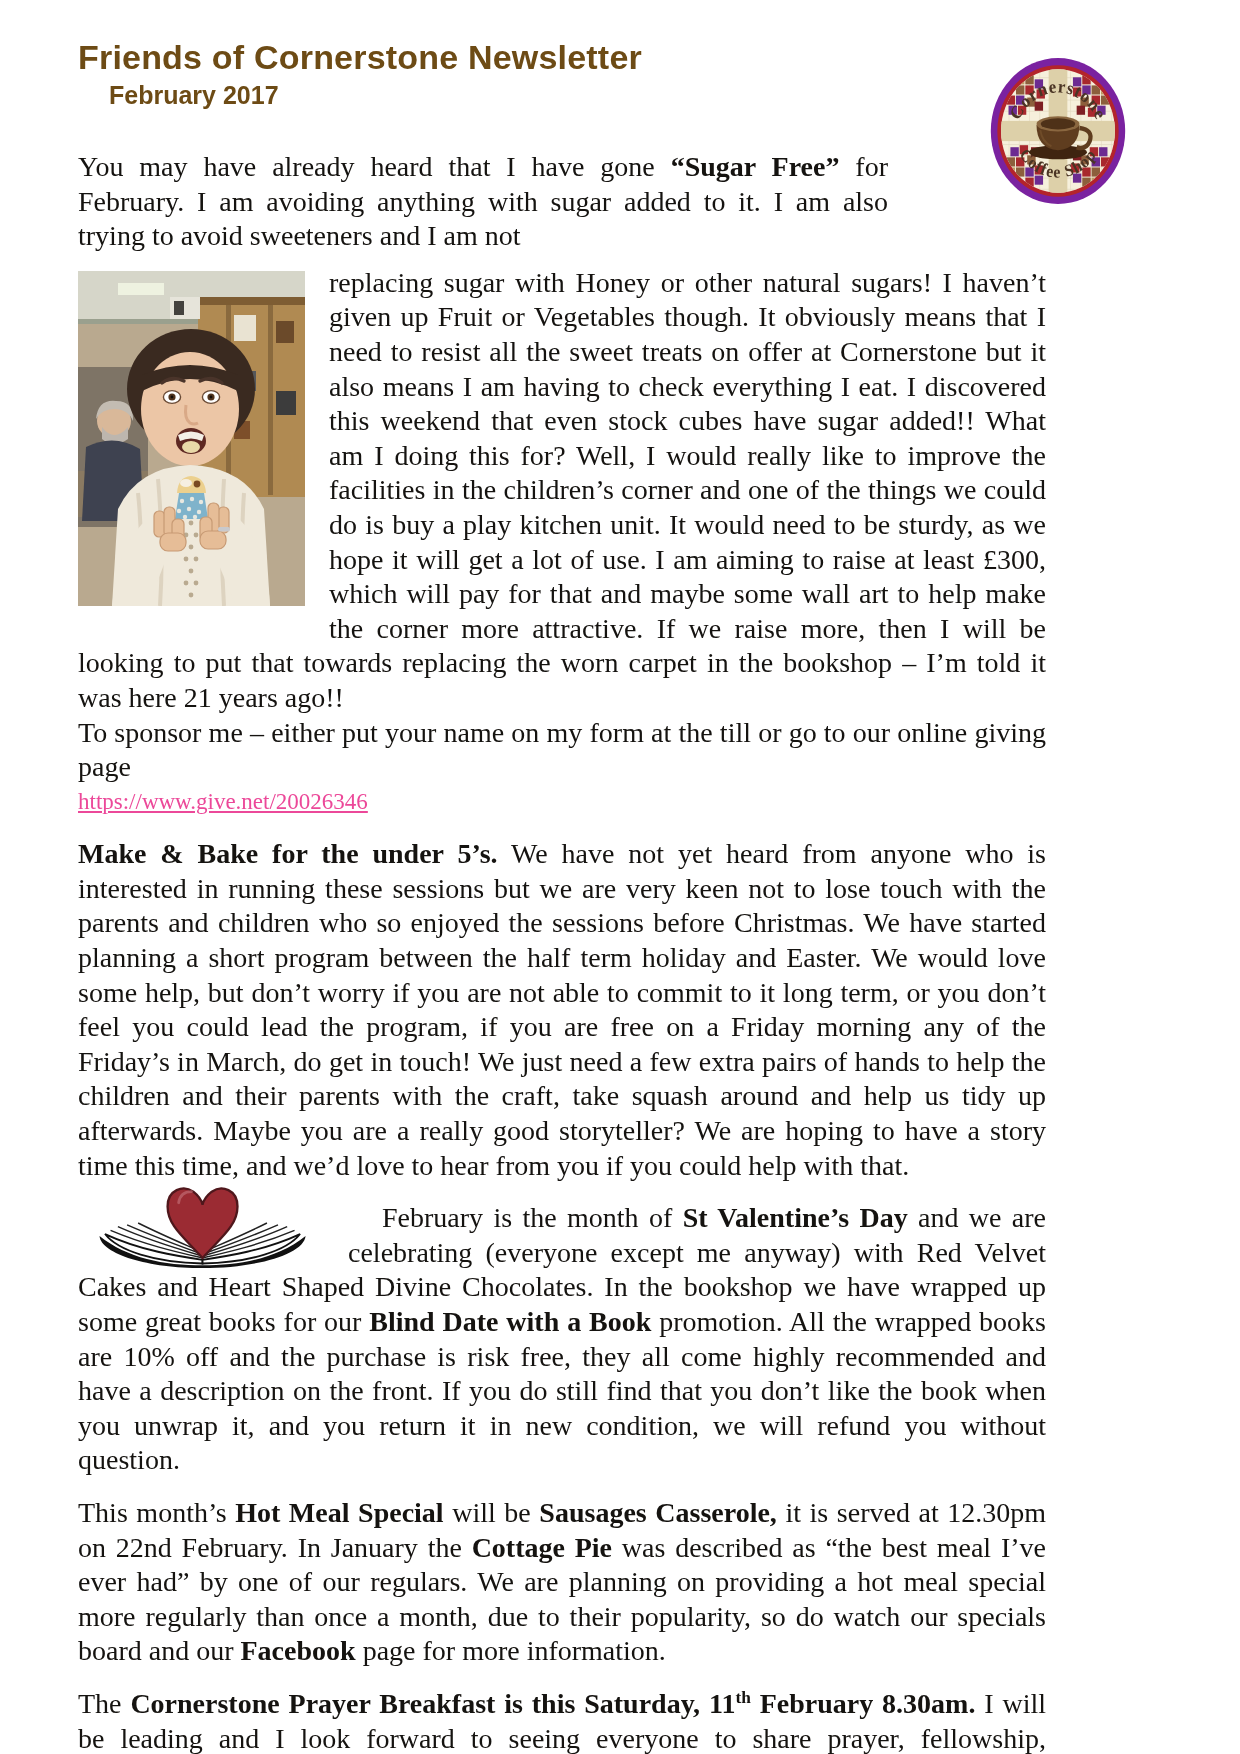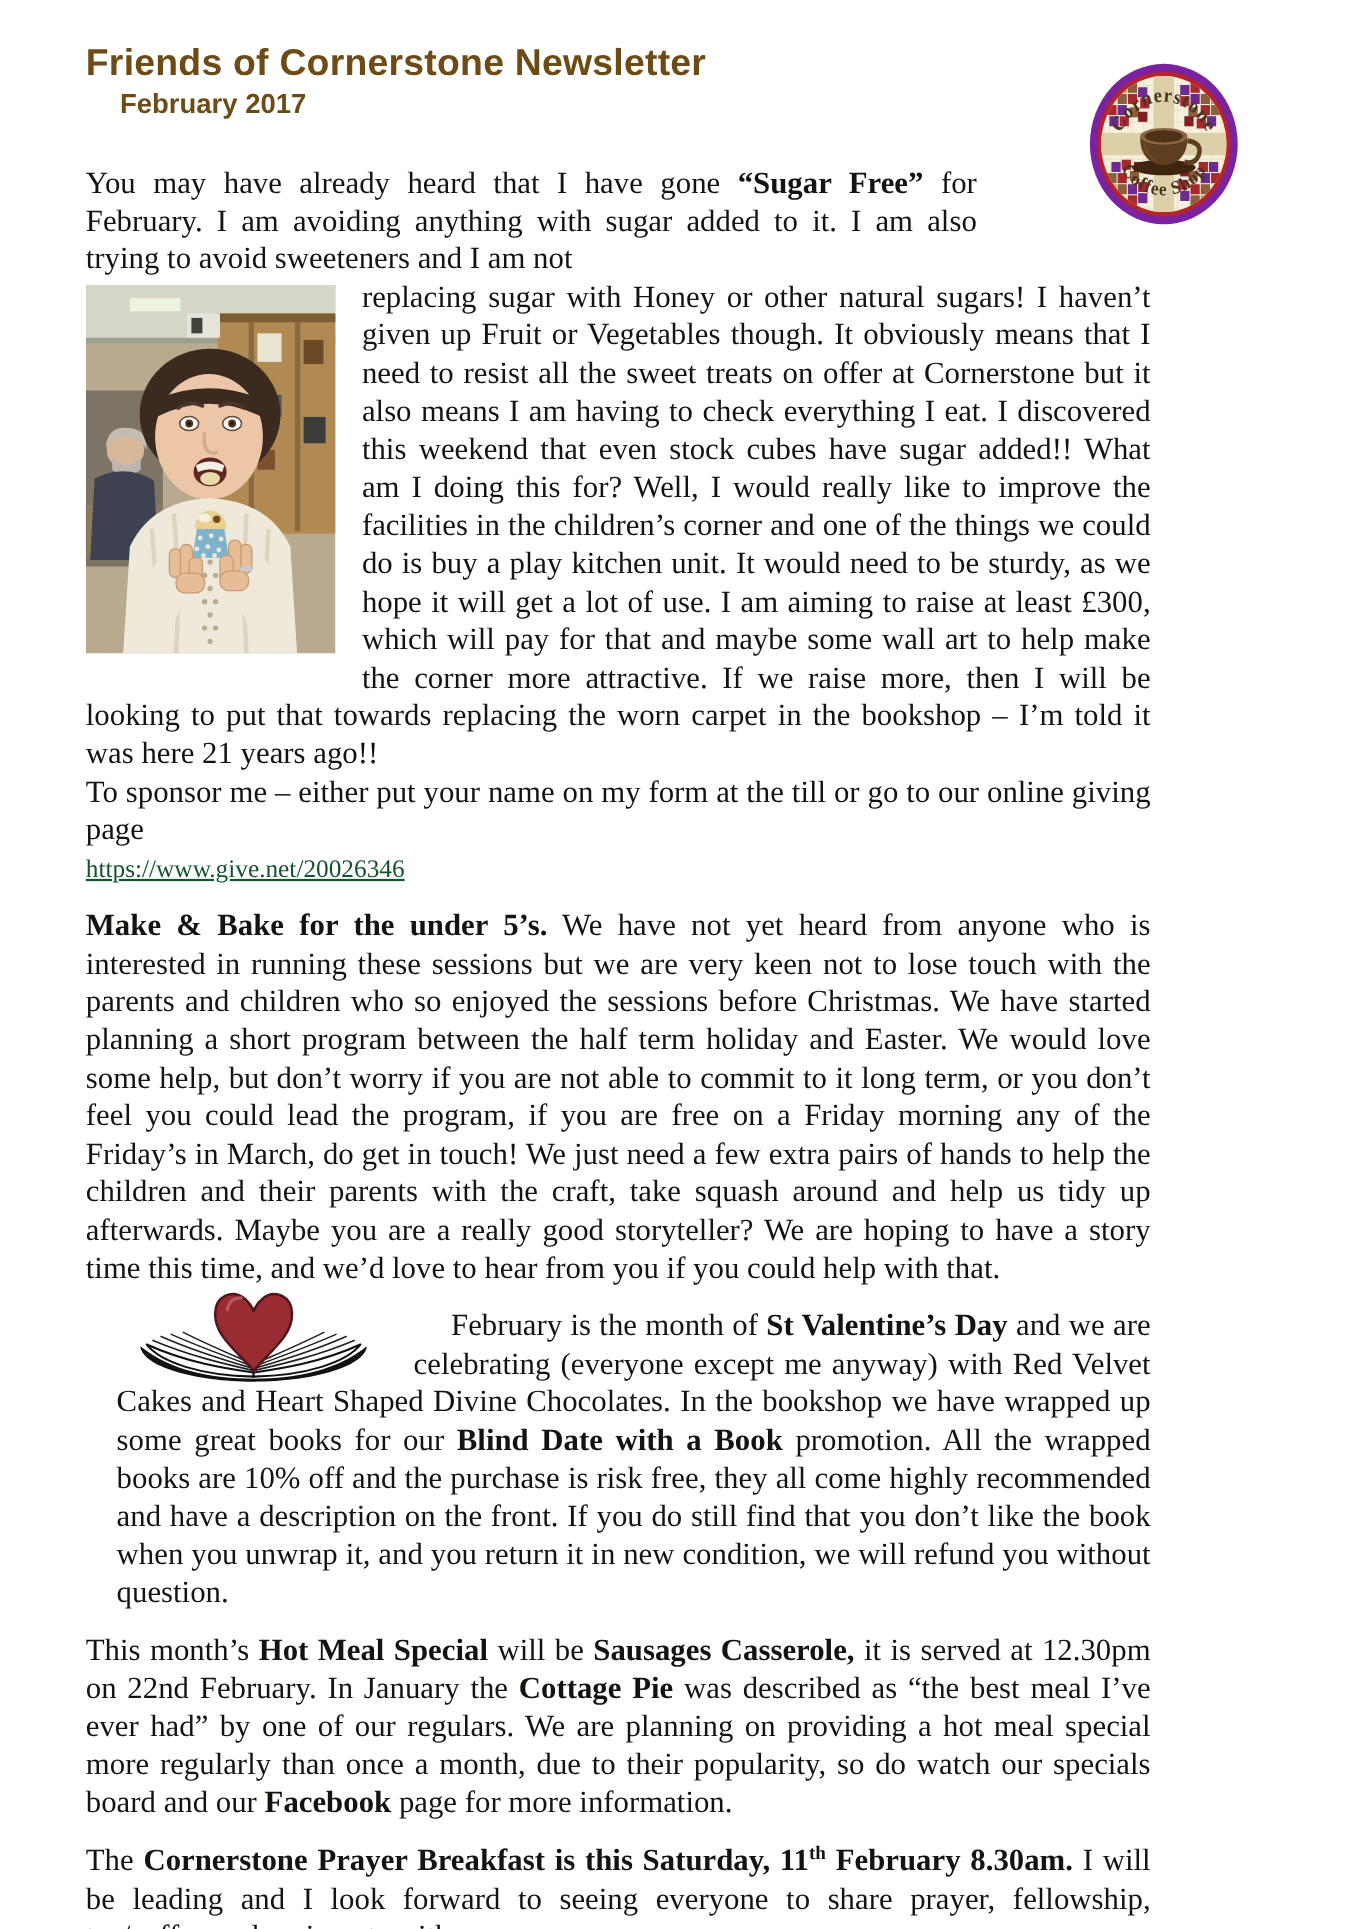--- a/index.html
+++ b/index.html
@@ -11,24 +11,24 @@
   .date{font-family:"Liberation Sans", sans-serif;font-size:25px;font-weight:bold;
         color:#6d4b15;margin-top:4px;margin-left:31px;}
   .logo{position:absolute;left:988px;top:55px;width:140px;height:152px;}
   .para{font-size:28px;line-height:34.6px;text-align:justify;}
   .b{font-weight:bold;}
   sup{font-size:0.62em;vertical-align:super;line-height:0;}
   .p1-intro{margin-top:40px;}
   .logo-spacer{float:right;width:158px;height:40px;}
   .photo-float{float:left;width:227px;height:335px;margin:5px 24px 6px 0;}
   .clipart-float{float:left;width:238px;height:92px;margin:-24px 26px 0 6px;}
-  .indent-first{text-indent:34px;margin-left:28px;}
+  .indent-first{text-indent:34px;}
   .gap{margin-top:18px;}
-  .smallgap{margin-top:0px;}
-  a.give-link{color:#14532d;text-decoration:underline;}
+  .smallgap{margin-top:12px;}
+  a.give-link{color:#ec4899;text-decoration:underline;}
   .link-line{font-size:23px;line-height:34.6px;}
   .signoff{font-size:23px;line-height:34.6px;}
   svg{display:block;}
 </style>
 </head>
 <body>
 
 <div class="page">
 
   <div class="logo">

